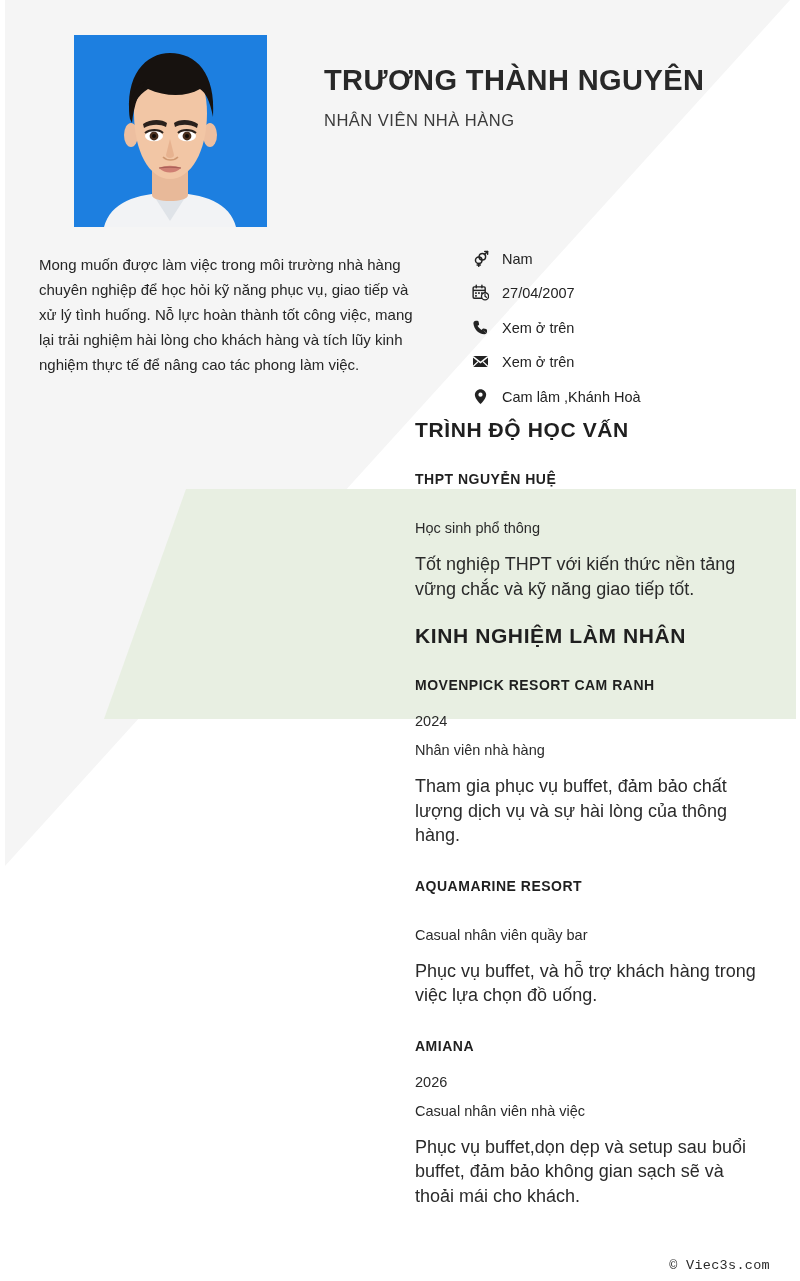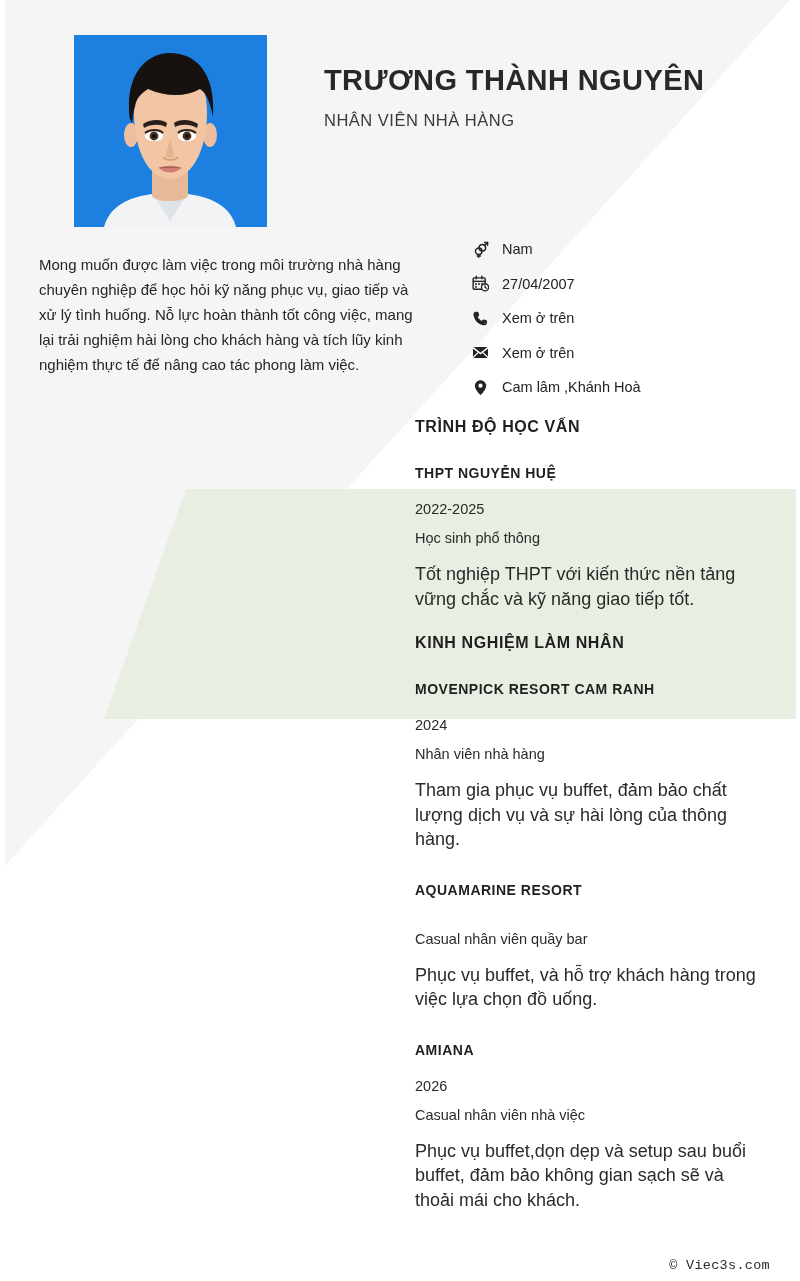--- a/index.html
+++ b/index.html
@@ -69,39 +69,39 @@
     width:378px;
     font-size:15px; line-height:25px; color:#262626;
   }
 
   
   .contact {
     position:absolute; left:472px; top:232px;
     width:320px;
   }
   .contact-row {
-    display:flex; align-items:center;
+    display:flex; align-items:flex-end;
     height:34.5px;
   }
   .contact-icon {
     width:26px; flex:0 0 26px;
     display:flex; align-items:center; justify-content:flex-start;
     color:#232323;
   }
   .contact-icon svg { display:block; }
   .contact-text {
     font-size:14.5px; color:#232323; white-space:nowrap;
     padding-left:4px;
   }
 
   
   .rightcol { position:absolute; left:415px; top:418px; width:385px; }
 
   .section-title {
-    font-size:16px; font-weight:bold; letter-spacing:.6px;
+    font-size:21px; font-weight:bold; letter-spacing:.6px;
     color:#1f1f1f;
     padding-bottom:2px;
   }
   .entry { }
   .entry-org {
     font-size:14px; font-weight:bold; letter-spacing:.5px;
     color:#1f1f1f;
   }
   .entry-date {
     font-size:14.5px; color:#2a2a2a;
@@ -252,21 +252,20 @@
 
   <div class="rightcol layer">
 
     <div>
       <div class="section-title">TRÌNH ĐỘ HỌC VẤN</div>
       <div class="gap-title"></div>
 
       <div class="entry">
         <div class="entry-org">THPT NGUYỄN HUỆ</div>
         <div class="gap-org"></div>
-        <div class="entry-date">2022-2025</div>
         <div class="gap-line"></div>
         <div class="entry-role">Học sinh phổ thông</div>
         <div class="gap-desc"></div>
         <div class="entry-desc">Tốt nghiệp THPT với kiến thức nền tảng vững chắc và kỹ năng giao tiếp tốt.</div>
       </div>
     </div>
 
     <div class="gap-section"></div>
 
     <div>

